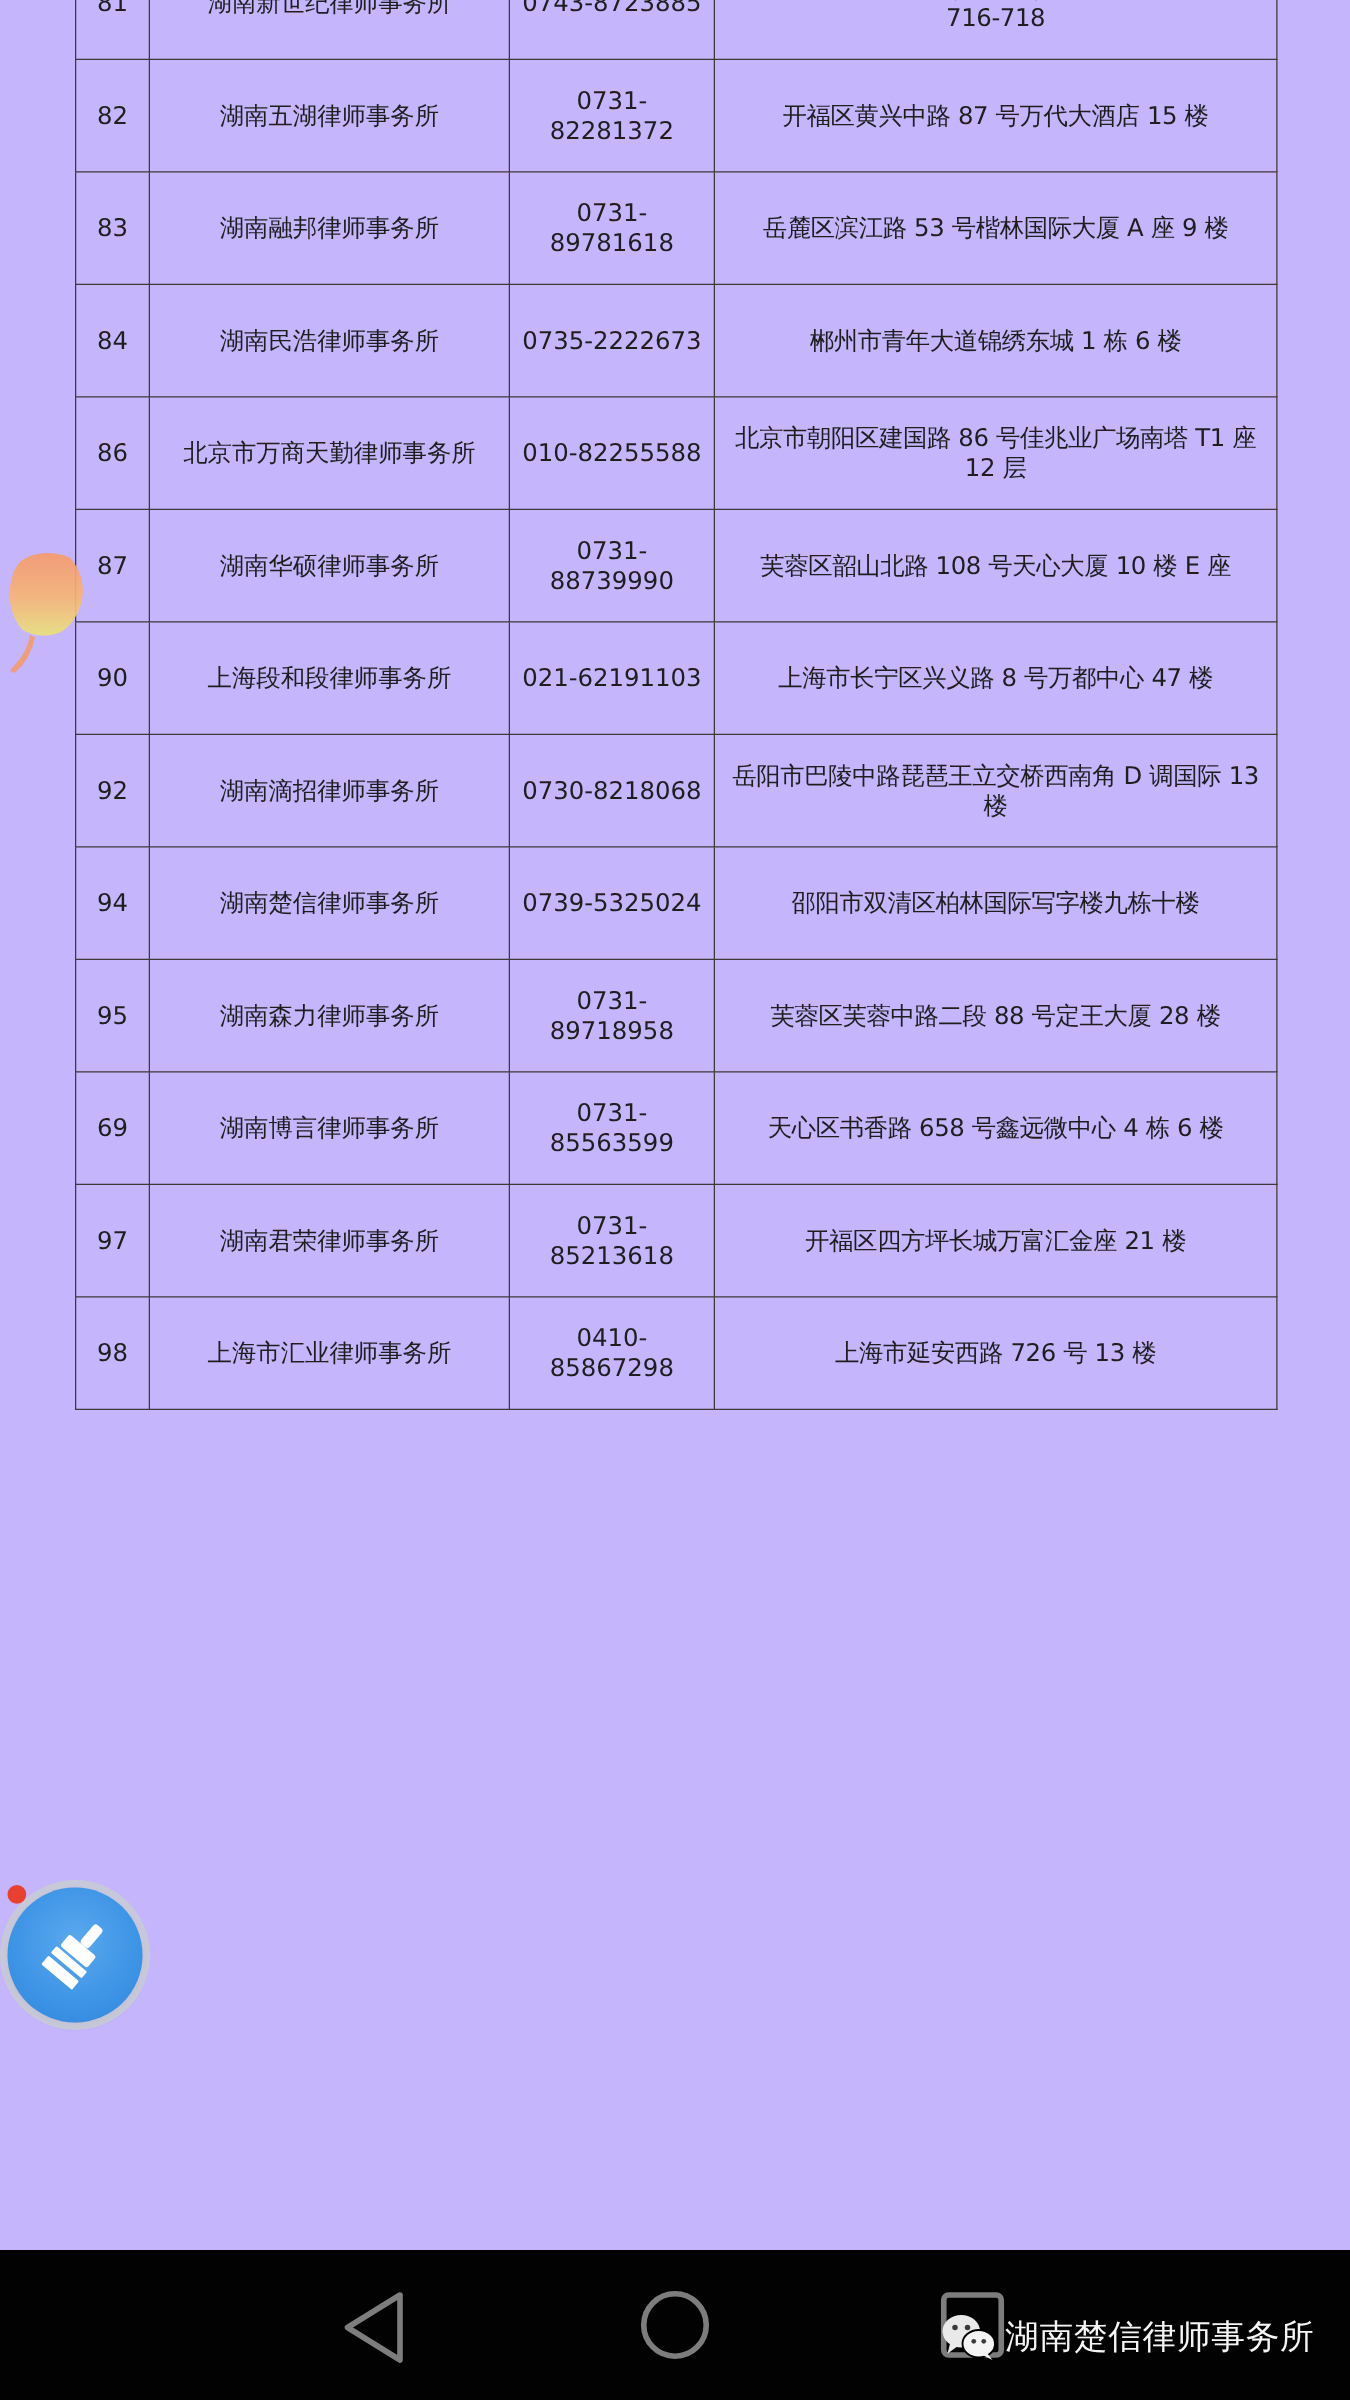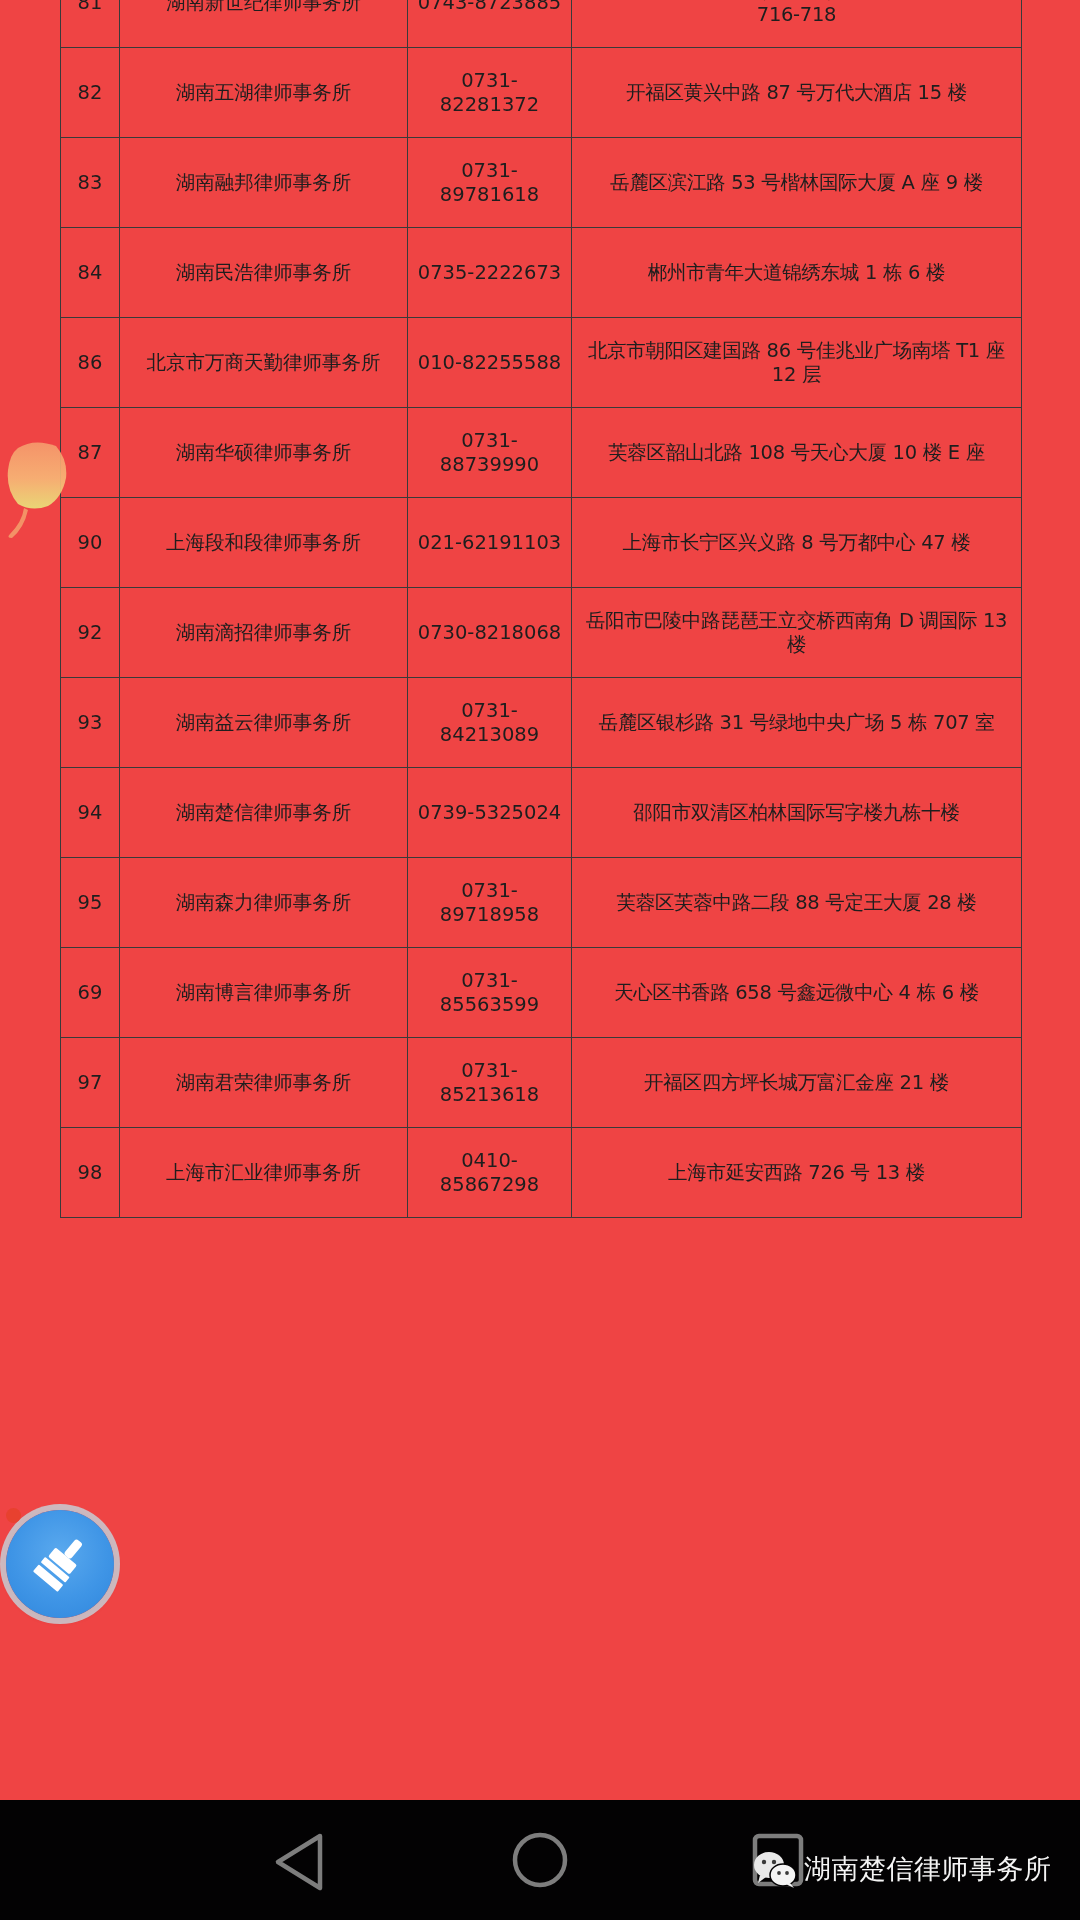--- a/index.html
+++ b/index.html
@@ -2,21 +2,21 @@
 <html><head>
 <meta charset="utf-8">
 <style>
   html, body { margin:0; padding:0; }
   body {
     width:1080px; height:1920px; position:relative; overflow:hidden;
     background:#fdfcfd;
     font-family:"DejaVu Sans","Liberation Sans",sans-serif;
     color:#1e1e1e;
   }
-  #viewport { position:absolute; left:0; top:0; width:1080px; height:1800px; overflow:hidden; background:#ef4444; }
+  #viewport { position:absolute; left:0; top:0; width:1080px; height:1800px; overflow:hidden; background:#c4b5fd; }
   table.firms {
     position:absolute; left:60px; top:-43px;
     border-collapse:collapse; table-layout:fixed;
     width:961px;
   }
   table.firms td {
     border:1.6px solid #3a3a3a;
     height:90px; padding:0 4px;
     text-align:center; vertical-align:middle;
     font-size:19.5px; line-height:24px;
@@ -107,26 +107,20 @@
         <td>90</td>
         <td>上海段和段律师事务所</td>
         <td>021-62191103</td>
         <td class="addr">上海市长宁区兴义路 8 号万都中心 47 楼</td>
       </tr>
       <tr>
         <td>92</td>
         <td>湖南滴招律师事务所</td>
         <td>0730-8218068</td>
         <td class="addr">岳阳市巴陵中路琵琶王立交桥西南角 D 调国际 13 楼</td>
-      </tr>
-      <tr>
-        <td>93</td>
-        <td>湖南益云律师事务所</td>
-        <td>0731-84213089</td>
-        <td class="addr">岳麓区银杉路 31 号绿地中央广场 5 栋 707 室</td>
       </tr>
       <tr>
         <td>94</td>
         <td>湖南楚信律师事务所</td>
         <td>0739-5325024</td>
         <td class="addr">邵阳市双清区柏林国际写字楼九栋十楼</td>
       </tr>
       <tr>
         <td>95</td>
         <td>湖南森力律师事务所</td>

